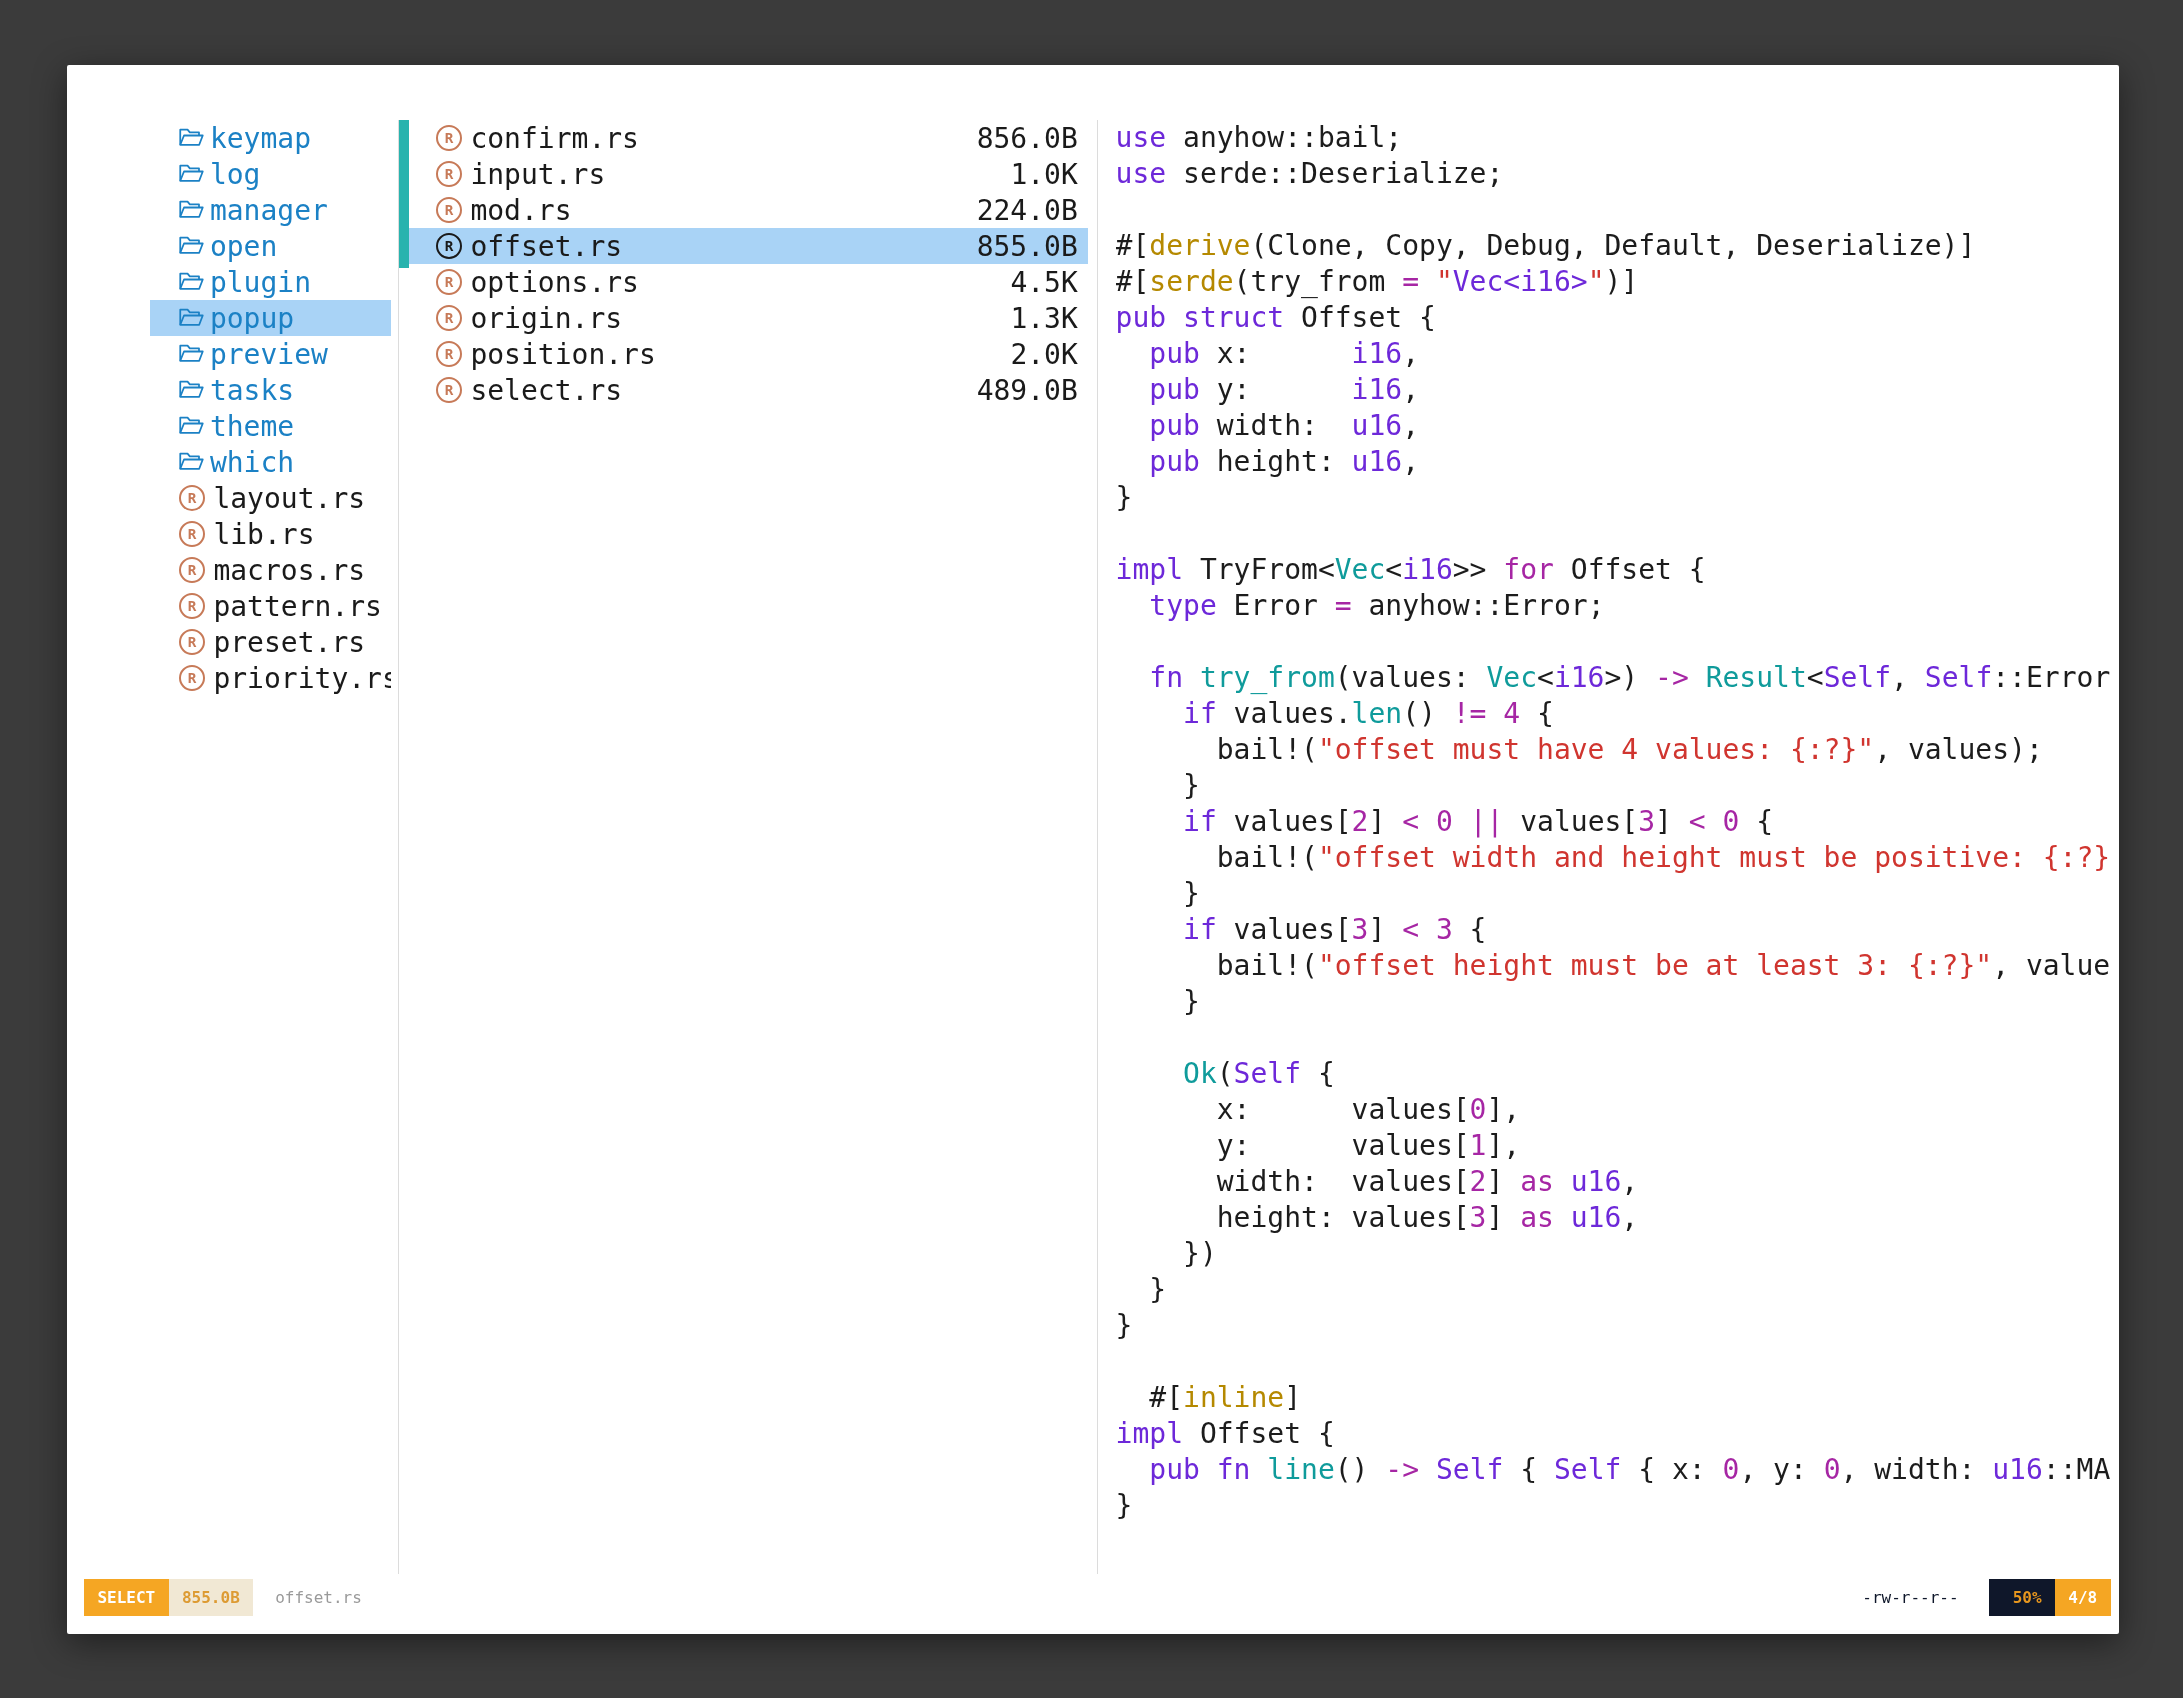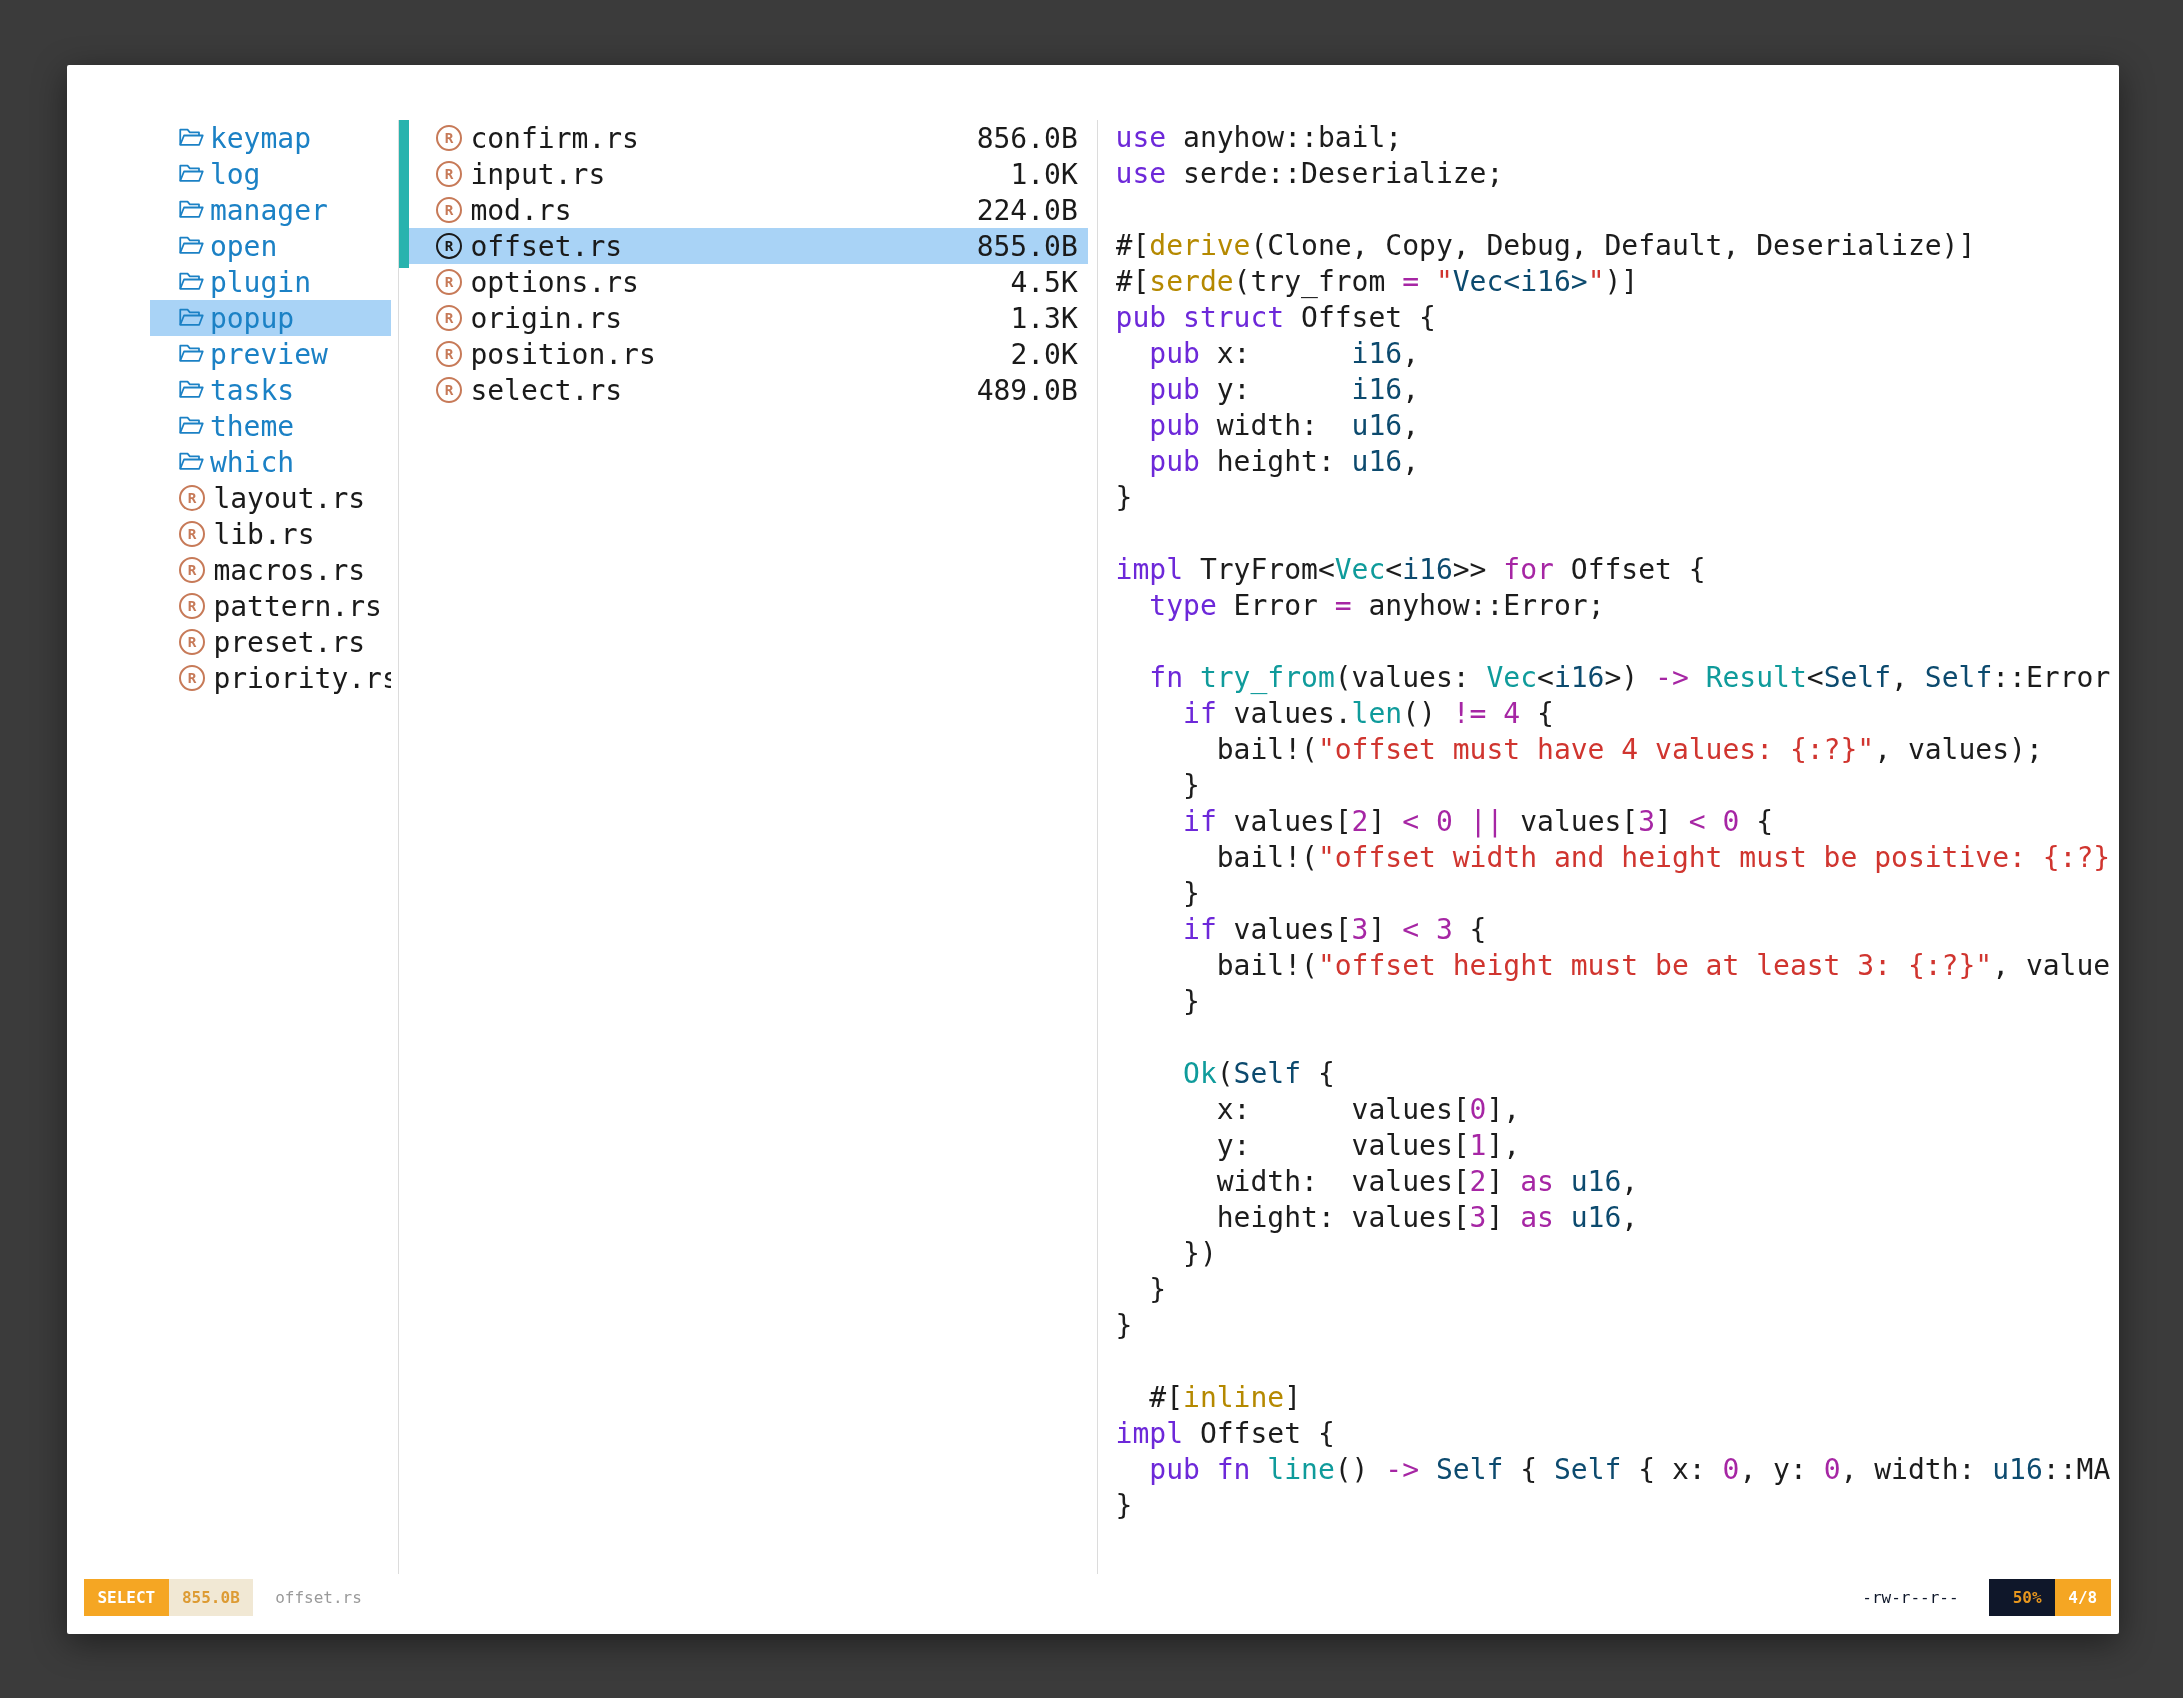--- a/index.html
+++ b/index.html
@@ -28,21 +28,21 @@
   .prow.selected .ricon{color:#1a1a1a;border-color:#1a1a1a;}
   .lbl{overflow:hidden;}
   .is-folder .lbl{color:#1b81c5;}
   .is-file .lbl{color:#1a1a1a;text-align:center;}
   .fsize{margin-left:auto;color:#1a1a1a;}
   .tealbar{position:absolute;left:0;top:0;width:10px;height:148px;background:#28b3ae;}
   
   .code-line{height:36px;line-height:36px;white-space:pre;overflow:hidden;}
   .tk-p{color:#1c1c1c;}
   .tk-k{color:#6d28d9;}
-  .tk-t{color:#0c4a6e;}
+  .tk-t{color:#6d28d9;}
   .tk-o{color:#a626a4;}
   .tk-n{color:#a626a4;}
   .tk-f{color:#0f9b9b;}
   .tk-a{color:#b58900;}
   .tk-s{color:#d0352f;}
   
   .statusbar{flex:0 0 auto;display:flex;align-items:stretch;height:37px;margin:5px 8.4px 18.5px 17px;font-size:16px;}
   .badge{display:inline-flex;align-items:center;padding:0 13.4px;font-weight:bold;}
   .badge.mode{background:#f5a623;color:#ffffff;}
   .badge.size{background:#f1e8d4;color:#dd9b33;}

